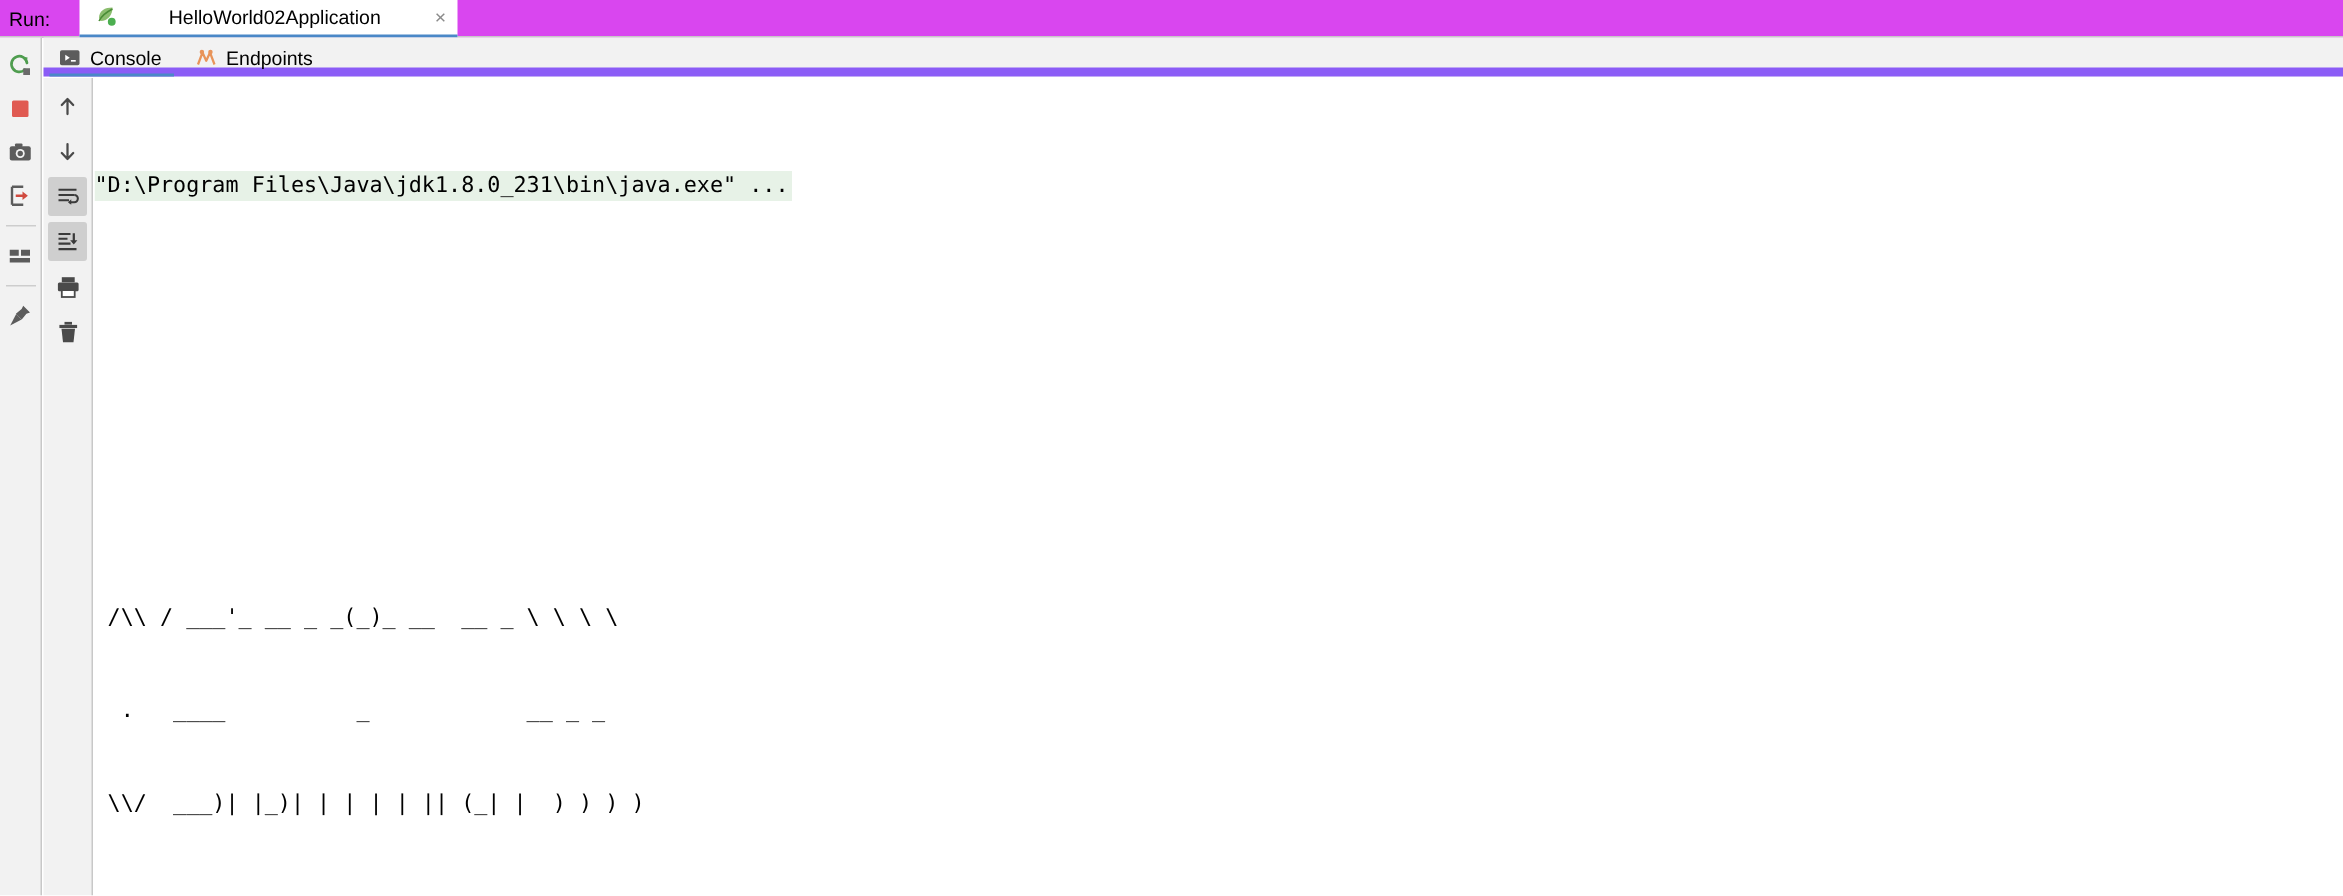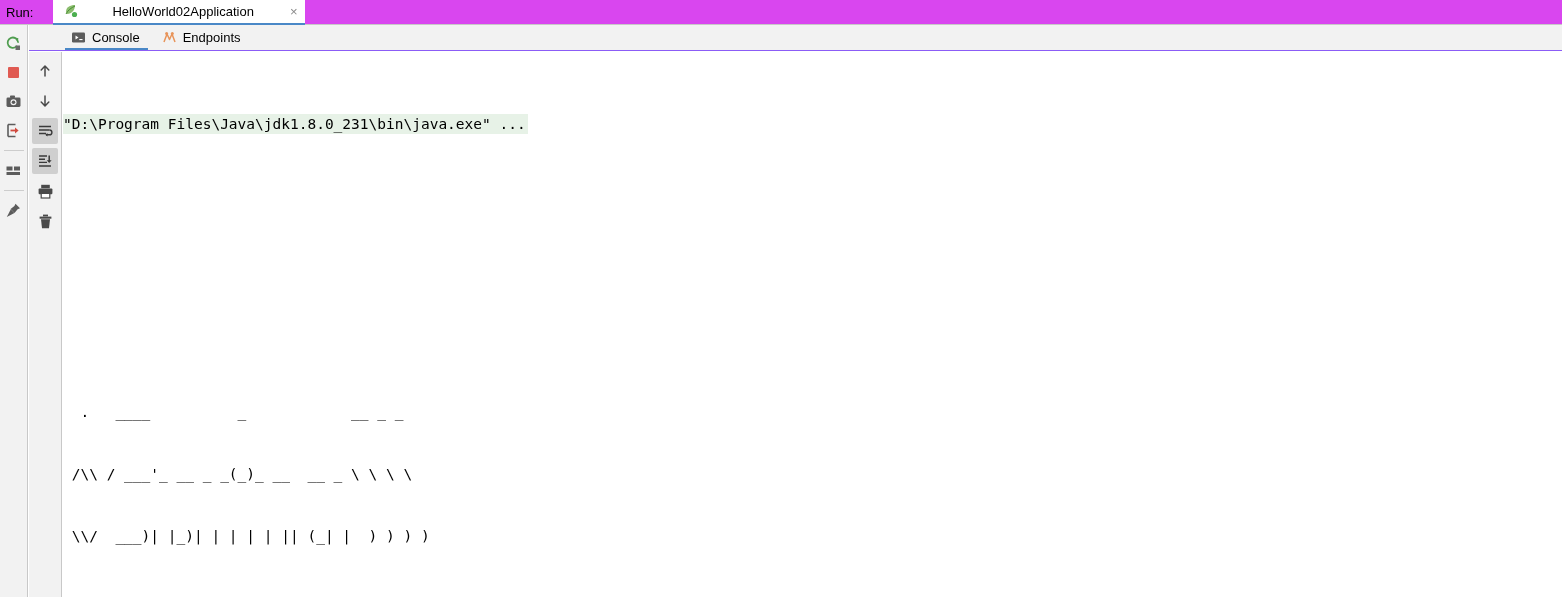--- a/index.html
+++ b/index.html
@@ -86,24 +86,23 @@
     background: #cdcdcd;
     margin: 4px 0 6px 0;
   }
 
   
   .subtabs {
     position: absolute;
     left: 29px; top: 25px;
     width: 1533px; height: 26px;
     background: #f2f2f2;
-    border-bottom: 1px solid #8b5cf6;
-    display: flex;
-    align-items: flex-end;
-    padding-left: 32px;
+    border-bottom: 6px solid #8b5cf6;
+    display: flex;
+    align-items: flex-start;
   }
   .subtab {
     height: 26px;
     display: flex; align-items: center;
     padding: 0 12px 0 10px;
     font-size: 13px;
     color: #000;
     position: relative;
   }
   .subtab.active::after {
@@ -292,22 +291,22 @@
 
   <div class="console">
 
     <div class="cline"><span class="cmd-line c-black">"D:\Program Files\Java\jdk1.8.0_231\bin\java.exe" ...</span></div>
 
     <div class="blank"></div>
     <div class="blank"></div>
 
     
     <div class="banner">
+      <div class="cline"> /\\ / ___'_ __ _ _(_)_ __  __ _ \ \ \ \</div>
       <div class="cline">  .   ____          _            __ _ _</div>
-      <div class="cline"> /\\ / ___'_ __ _ _(_)_ __  __ _ \ \ \ \</div>
       <div class="cline"> \\/  ___)| |_)| | | | | || (_| |  ) ) ) )</div>
       
       
       
     </div>
 
     
     
 
     

